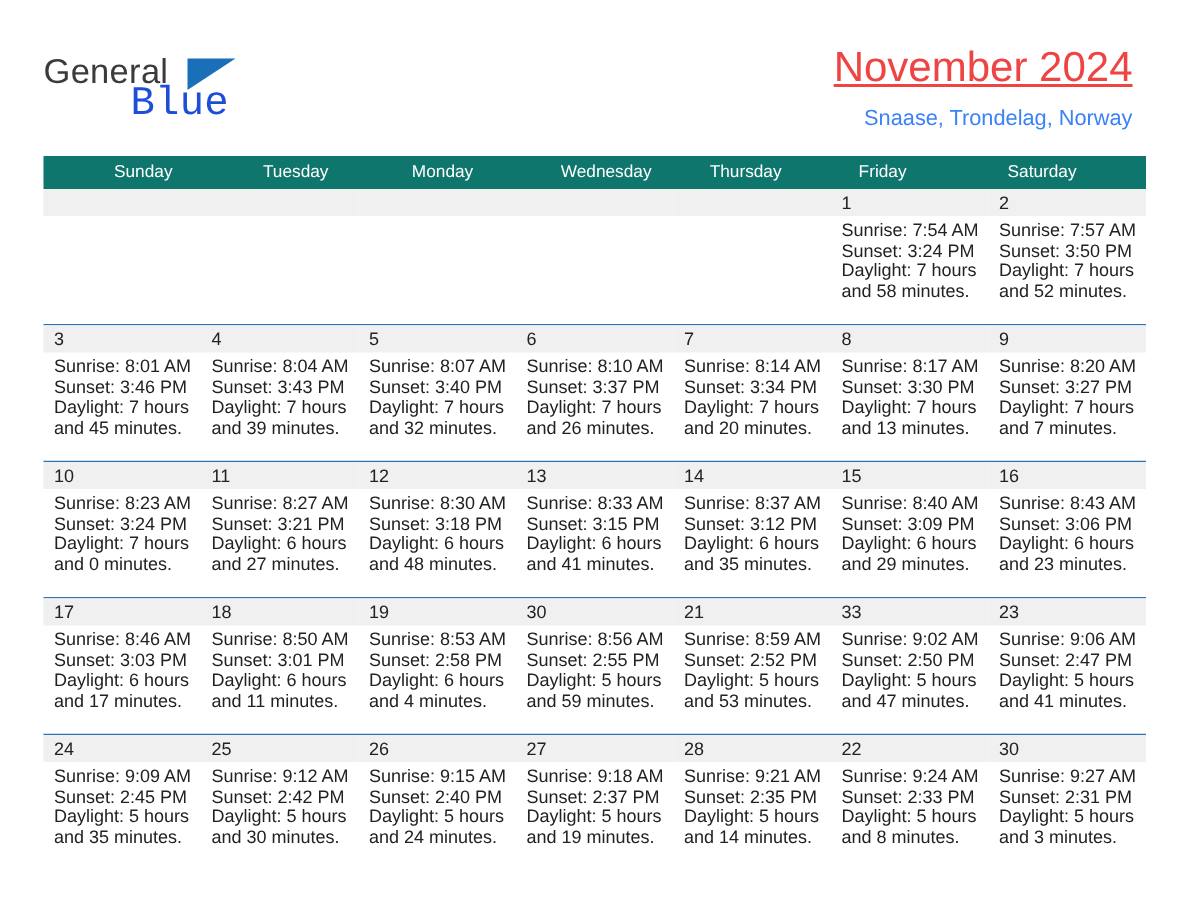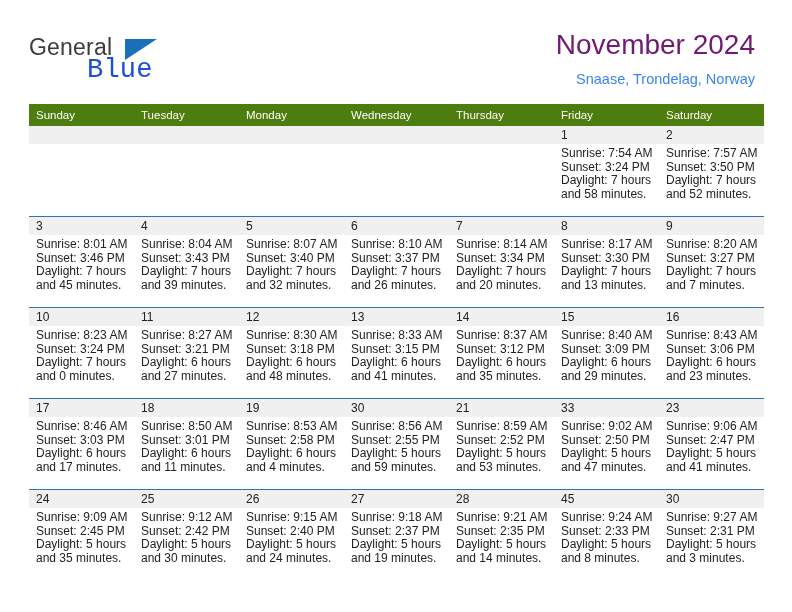--- a/index.html
+++ b/index.html
@@ -66,43 +66,45 @@
 
   .titles {
     position: absolute;
     right: 0;
     top: 0;
     text-align: right;
   }
   .cal-title {
     font-size: 28px;
     font-weight: normal;
-    color: #701a75;
+    color: #ef4444;
     line-height: 34px;
     white-space: nowrap;
+    text-decoration: underline;
   }
   .cal-sub {
     font-size: 14.5px;
     color: #3b82f6;
     line-height: 22px;
     margin-top: 6px;
     white-space: nowrap;
   }
 
   
   .calendar {
     position: absolute;
     left: 29px;
     top: 104px;
     width: 735px;
   }
   .weekdays {
     display: flex;
-    background: #4d7c0f;
+    background: #0f766e;
     height: 22px;
+    padding-left: 40px;
   }
   .weekday {
     flex: 1 1 0;
     color: #ffffff;
     font-size: 11.5px;
     line-height: 22px;
     padding-left: 7px;
     box-sizing: border-box;
     white-space: nowrap;
   }
@@ -441,21 +443,21 @@
           <div class="day">
             <div class="day-num">28</div>
             <div class="day-info">
               <div>Sunrise: 9:21 AM</div>
               <div>Sunset: 2:35 PM</div>
               <div>Daylight: 5 hours</div>
               <div>and 14 minutes.</div>
             </div>
           </div>
           <div class="day">
-            <div class="day-num">45</div>
+            <div class="day-num">22</div>
             <div class="day-info">
               <div>Sunrise: 9:24 AM</div>
               <div>Sunset: 2:33 PM</div>
               <div>Daylight: 5 hours</div>
               <div>and 8 minutes.</div>
             </div>
           </div>
           <div class="day">
             <div class="day-num">30</div>
             <div class="day-info">

